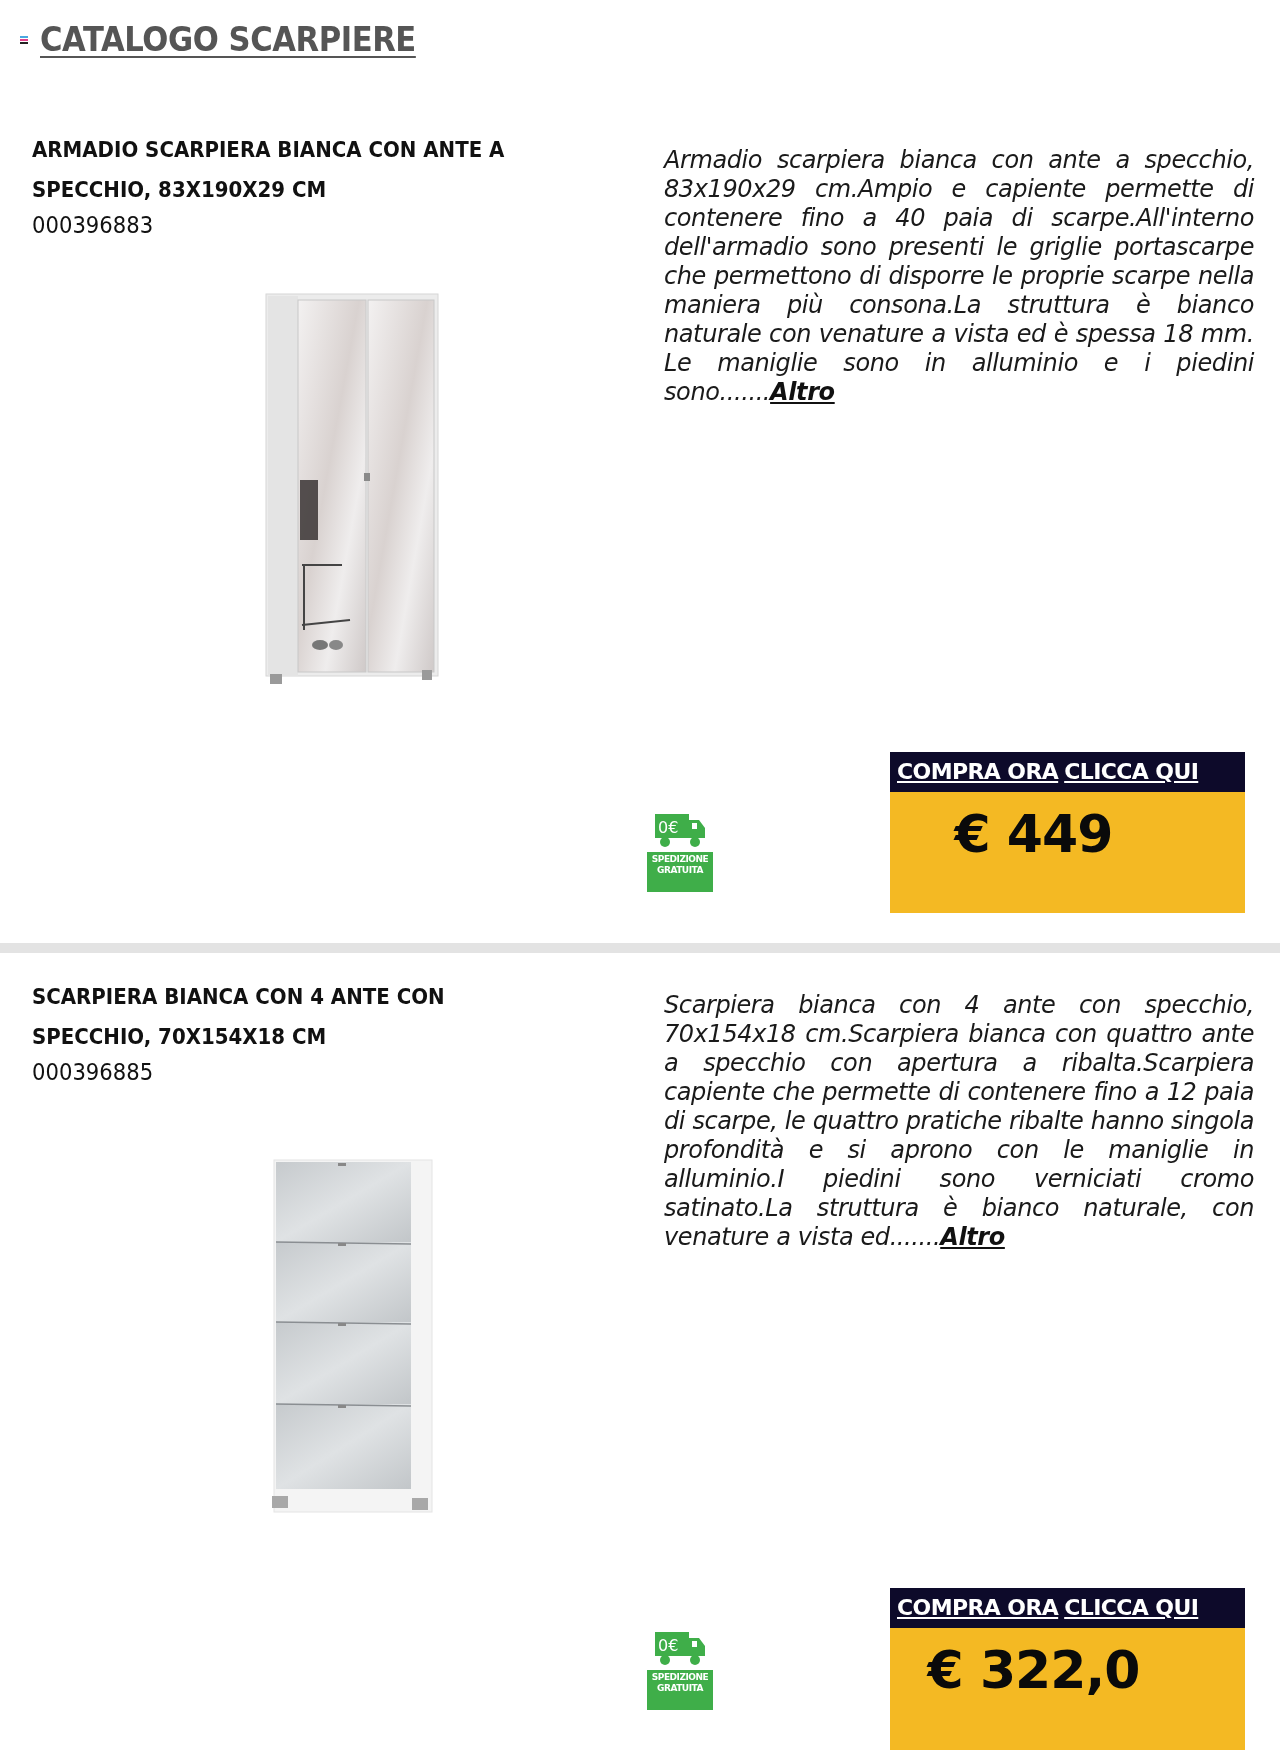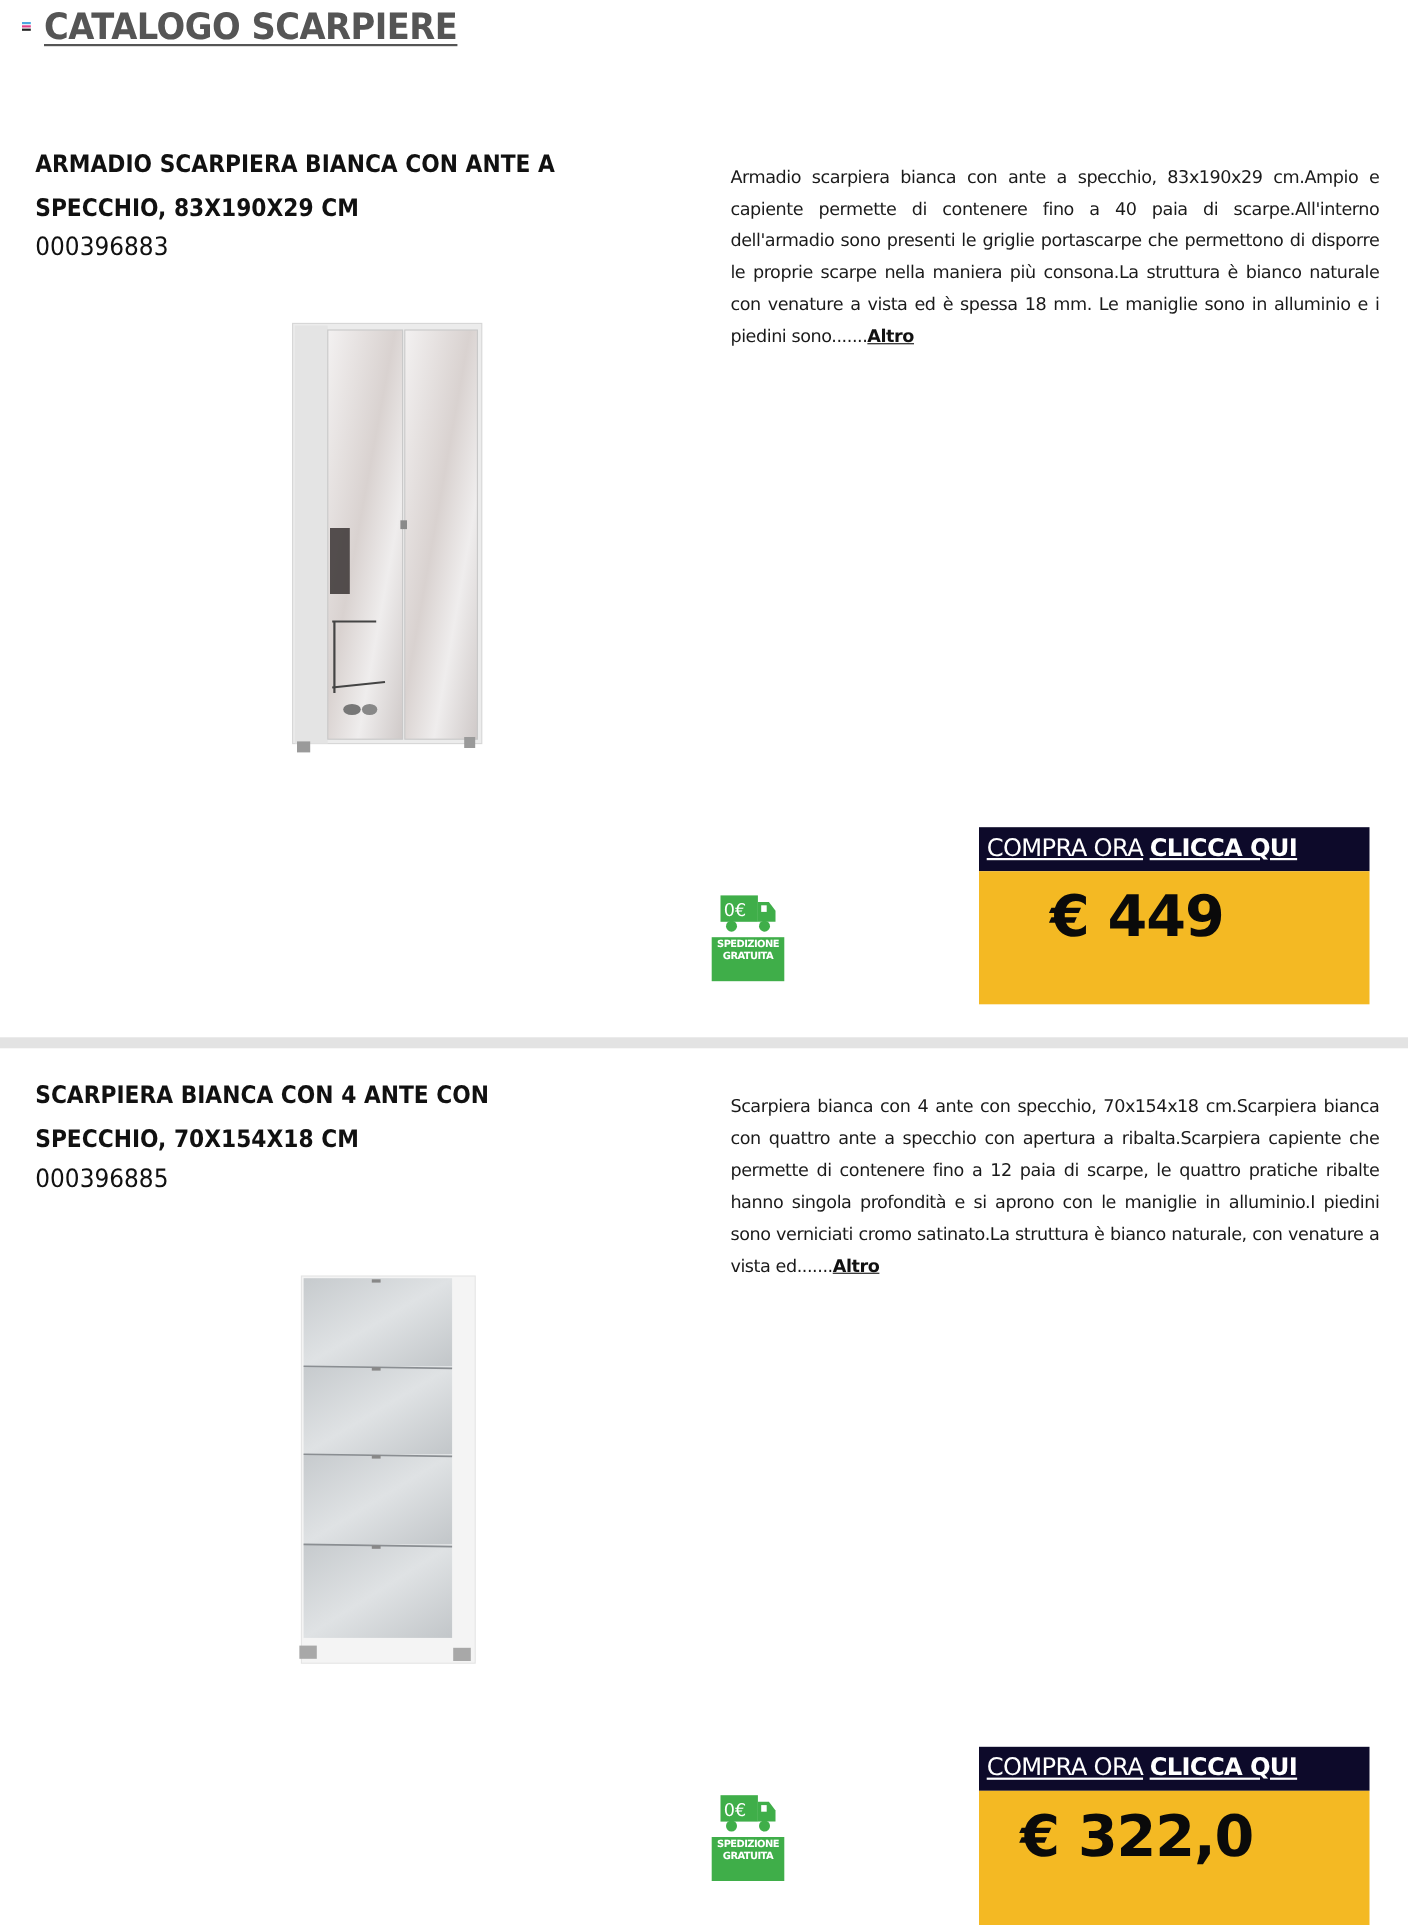--- a/index.html
+++ b/index.html
@@ -1,19 +1,19 @@
 <!DOCTYPE html>
 <html><head>
 <meta charset="utf-8">
 <style>
   * { box-sizing: border-box; margin: 0; padding: 0; }
   html, body { width: 1280px; height: 1750px; background: #ffffff; overflow: hidden; }
   body { font-family: "DejaVu Sans", sans-serif; color: #111; position: relative; }
 
-  .header { position: absolute; left: 0; top: 0; width: 1280px; height: 80px; }
+  .header { position: absolute; left: 0; top: 16px; width: 1280px; height: 80px; }
   .header-marker { position: absolute; left: 20px; top: 20px; width: 8px; height: 8px; }
   .header-marker span { display: block; height: 2px; margin-bottom: 1px; }
   .page-title { position: absolute; left: 40px; top: 4px; font-family: "DejaVu Sans", sans-serif;
     font-weight: bold; font-size: 33px; color: #555555; text-decoration: underline;
     text-decoration-thickness: 2px; text-underline-offset: 5px; letter-spacing: -0.5px;
     transform: scaleX(0.93); transform-origin: left center; }
 
   .logo { position: absolute; left: 996px; top: 0px; width: 250px; height: 60px; }
   .logo-text { position: absolute; left: 2px; top: 0px; font-family: "DejaVu Sans", sans-serif;
     font-weight: bold; font-size: 40px; letter-spacing: -1.5px; line-height: 44px; white-space: nowrap;
@@ -24,36 +24,36 @@
   .logo-line { position: absolute; left: 3px; top: 45px; width: 165px; height: 2px; background: #e8d23a; }
   .logo-tag { position: absolute; left: 172px; top: 36px; font-family: "DejaVu Serif", serif;
     font-style: italic; font-size: 14px; color: #1f2f7a; }
 
   .product { position: absolute; left: 0; width: 1280px; padding-left: 16px; }
   .p-title { position: absolute; left: 32px; width: 560px; font-family: "DejaVu Sans", sans-serif;
     font-weight: bold; font-size: 22px; line-height: 40px; color: #111;
     transform: scaleX(0.9); transform-origin: left top; }
   .p-code { position: absolute; left: 32px; font-size: 23px; font-weight: normal; color: #111;
     transform: scaleX(0.92); transform-origin: left top; }
-  .p-desc { position: absolute; left: 664px; width: 590px; font-size: 16px; line-height: 29px;
-    color: #1a1a1a; text-align: justify; letter-spacing: -0.4px; }
+  .p-desc { position: absolute; left: 664px; width: 590px; font-size: 24px; line-height: 29px;
+    color: #1a1a1a; text-align: justify; letter-spacing: -0.4px; font-style: italic; }
   .p-desc .more { font-weight: bold; text-decoration: underline; color: #111; }
 
   .p-image { position: absolute; }
   .wardrobe { position: absolute; left: 0; top: 0; width: 100%; height: 100%; }
 
   .ship-badge { position: absolute; width: 66px; height: 66px; }
   .ship-label { position: absolute; left: 0; top: 40px; width: 66px; height: 40px; background: #3fae49;
     color: #fff; font-size: 9px; font-weight: bold; line-height: 11px; text-align: center; padding-top: 2px;
     letter-spacing: -0.5px; }
 
   .buy-box { position: absolute; left: 890px; width: 355px; }
   .buy-bar { height: 40px; background: #0d0a2a; color: #fff; font-size: 22px; line-height: 40px;
     padding-left: 7px; white-space: nowrap; letter-spacing: -0.6px; }
-  .buy-bar .compra { text-decoration: underline; font-weight: normal; }
+  .buy-bar .compra { text-decoration: underline; font-weight: bold; }
   .buy-bar .clicca { text-decoration: underline; font-weight: bold; margin-left: 6px; text-align: right; }
   .price-panel { background: #f4b923; position: relative; }
   .price { position: absolute; left: 0; width: 287px; text-align: center; top: 12px;
     font-size: 52px; font-weight: bold; color: #0a0a0a; letter-spacing: -1px; }
 
   .divider { position: absolute; left: 0; top: 943px; width: 1280px; height: 10px; background: #e3e3e3; }
 </style>
 </head>
 <body>
 

